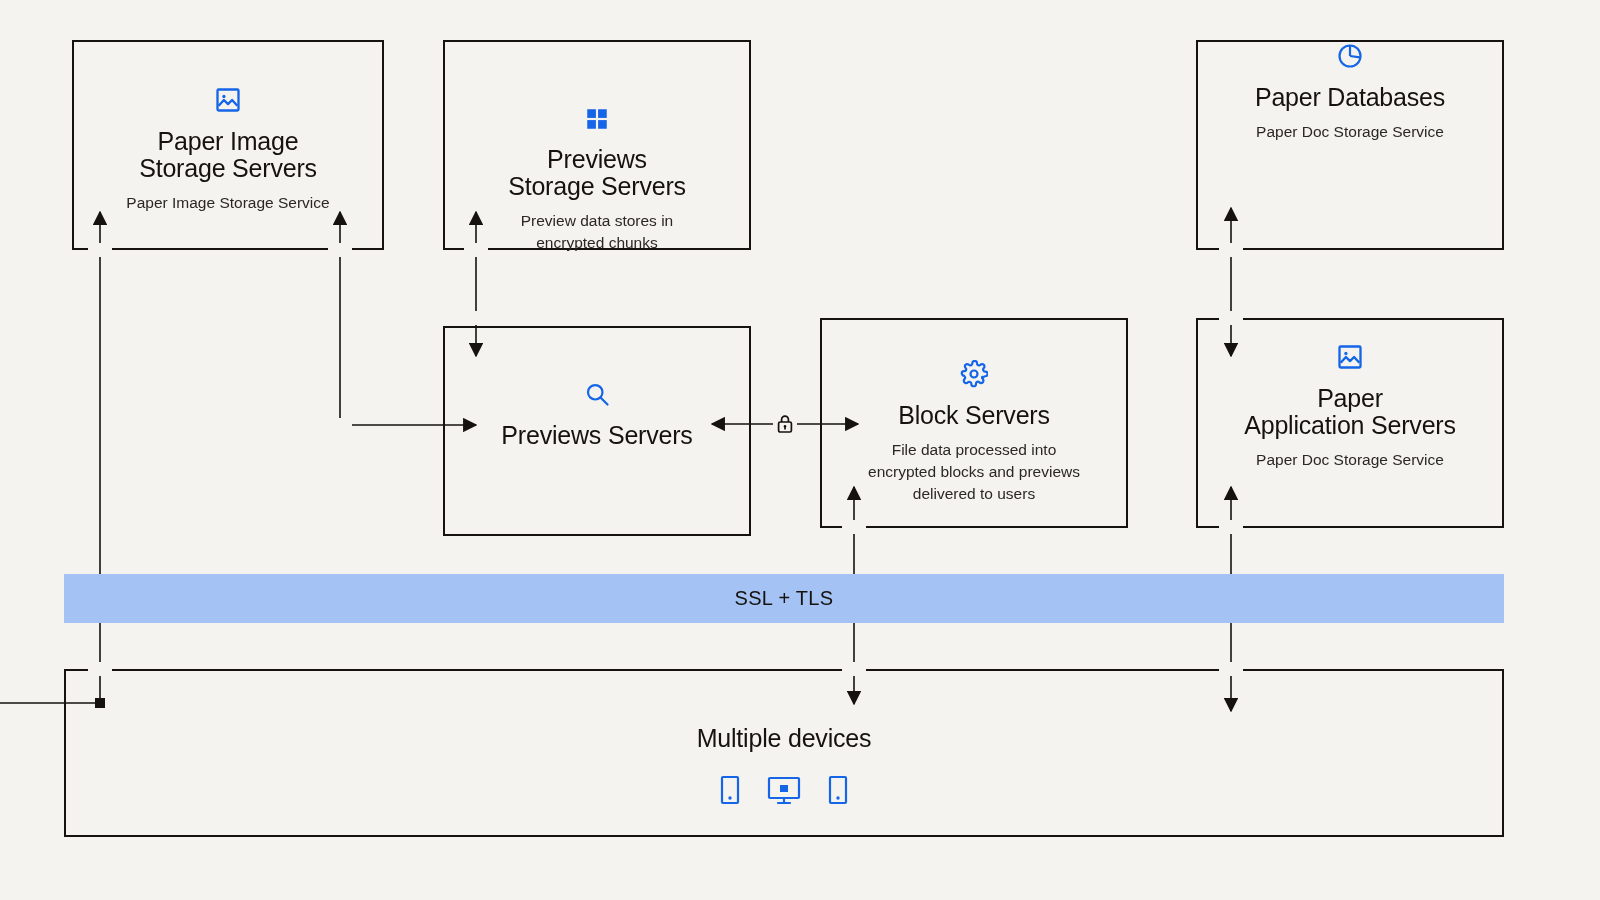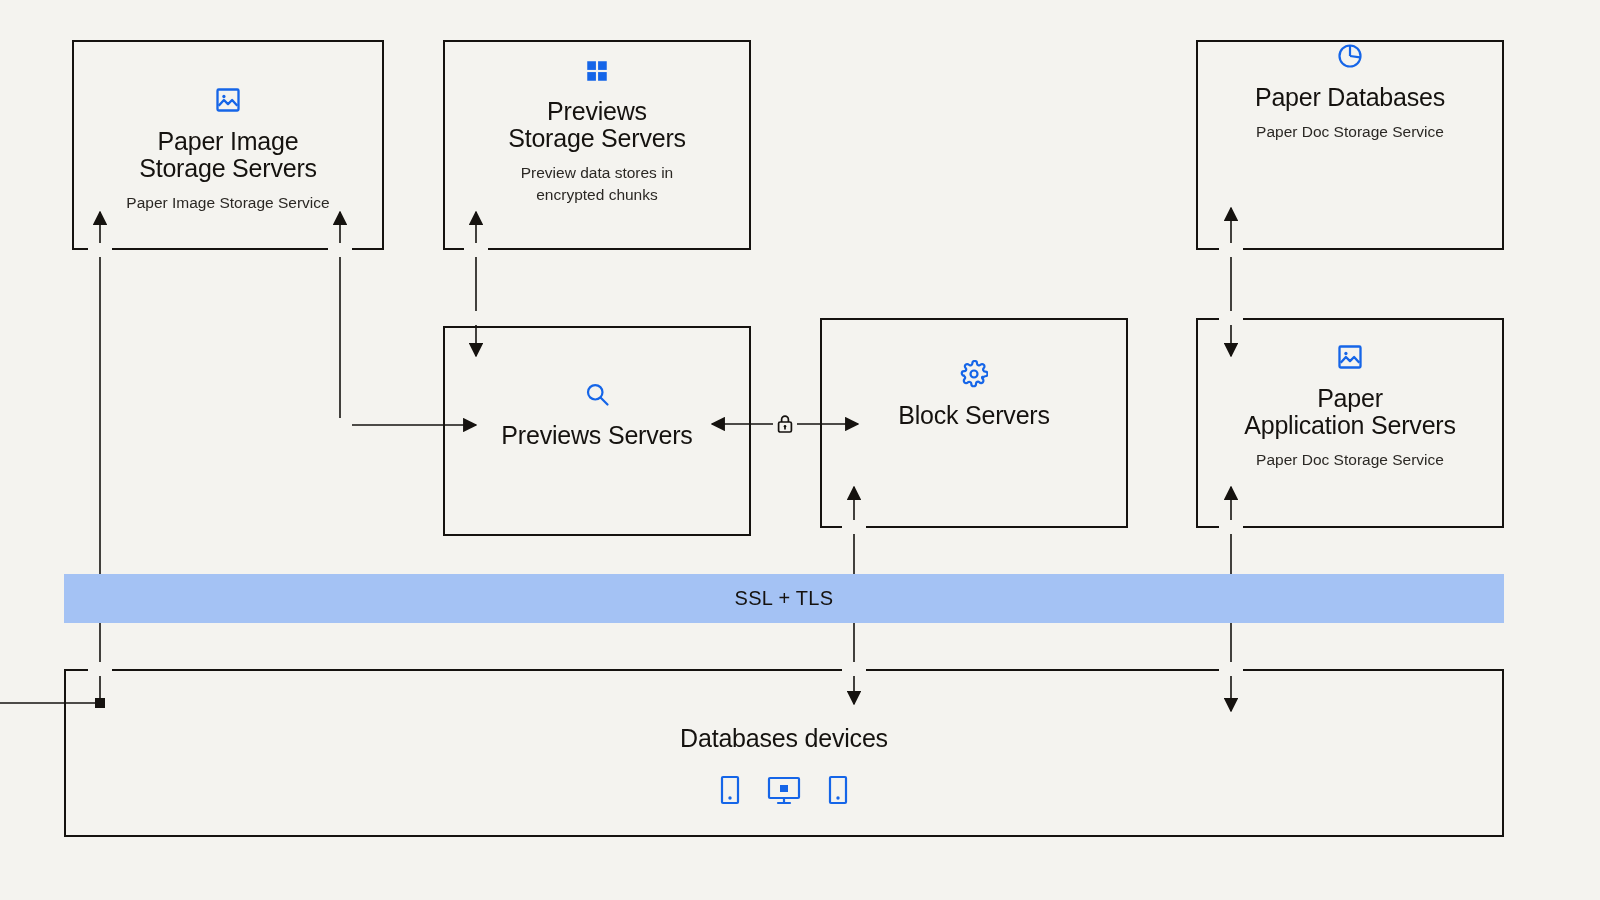--- a/index.html
+++ b/index.html
@@ -138,21 +138,21 @@
         <rect x="3" y="3" width="18" height="18" rx="1"></rect>
         <circle cx="8.5" cy="9" r="1.4" fill="#1565e8" stroke="none"></circle>
         <path d="M4 17l4.5-5 3.5 3.5L15.5 12 20 17" stroke-linejoin="round"></path>
       </svg>
     </span>
     <div class="title">Paper Image
 Storage Servers</div>
     <div class="sub">Paper Image Storage Service</div>
   </div>
 
-  <div class="box" style="left:443px; top:40px; width:308px; height:210px; padding-top:16px;">
+  <div class="box" style="left:443px; top:40px; width:308px; height:210px; padding-top:64px;">
     <span class="icon">
       <svg width="26" height="26" viewBox="0 0 24 24">
         <rect x="3" y="3" width="8" height="8" fill="#1565e8"></rect>
         <rect x="13" y="3" width="8" height="8" fill="#1565e8"></rect>
         <rect x="3" y="13" width="8" height="8" fill="#1565e8"></rect>
         <rect x="13" y="13" width="8" height="8" fill="#1565e8"></rect>
       </svg>
     </span>
     <div class="title">Previews
 Storage Servers</div>
@@ -183,20 +183,23 @@
   </div>
 
   <div class="box" style="left:820px; top:318px; width:308px; height:210px; padding-top:40px;align-items:center;">
     <span class="icon">
       <svg width="28" height="28" viewBox="0 0 24 24" fill="none" stroke="#1565e8" stroke-width="1.9" stroke-linejoin="round">
         <circle cx="12" cy="12" r="3"></circle>
         <path d="M19.1 14.4a1.7 1.7 0 0 0 .34 1.87l.06.06a2 2 0 1 1-2.83 2.83l-.06-.06a1.7 1.7 0 0 0-1.87-.34 1.7 1.7 0 0 0-1.03 1.56V20.5a2 2 0 1 1-4 0v-.1a1.7 1.7 0 0 0-1.1-1.55 1.7 1.7 0 0 0-1.87.34l-.06.06a2 2 0 1 1-2.83-2.83l.06-.06a1.7 1.7 0 0 0 .34-1.87 1.7 1.7 0 0 0-1.56-1.03H3.5a2 2 0 1 1 0-4h.1A1.7 1.7 0 0 0 5.15 8.8a1.7 1.7 0 0 0-.34-1.87l-.06-.06A2 2 0 1 1 7.58 4.04l.06.06a1.7 1.7 0 0 0 1.87.34h.08A1.7 1.7 0 0 0 10.6 2.88V2.8a2 2 0 1 1 4 0v.1a1.7 1.7 0 0 0 1.03 1.56 1.7 1.7 0 0 0 1.87-.34l.06-.06a2 2 0 1 1 2.83 2.83l-.06.06a1.7 1.7 0 0 0-.34 1.87v.08a1.7 1.7 0 0 0 1.56 1.03h.08a2 2 0 1 1 0 4h-.1a1.7 1.7 0 0 0-1.53 1.03z"></path>
       </svg>
     </span>
     <div class="title">Block Servers</div>
+    <div class="sub">File data processed into
+encrypted blocks and  previews
+delivered to users</div>
   </div>
 
   <div class="box" style="left:1196px; top:318px; width:308px; height:210px; padding-top:23px;">
     <span class="icon">
       <svg width="28" height="28" viewBox="0 0 24 24" fill="none" stroke="#1565e8" stroke-width="2">
         <rect x="3" y="3" width="18" height="18" rx="1"></rect>
         <circle cx="8.5" cy="9" r="1.4" fill="#1565e8" stroke="none"></circle>
         <path d="M4 17l4.5-5 3.5 3.5L15.5 12 20 17" stroke-linejoin="round"></path>
       </svg>
     </span>
@@ -213,21 +216,21 @@
       <circle cx="9" cy="12.3" r="1.25" fill="#15120f" stroke="none"></circle>
       <path d="M9 12.8 V14.8" stroke-linecap="round"></path>
     </svg>
   </div>
 
   <div id="ssl-band">
     <span class="ssl-label">SSL + TLS</span>
   </div>
 
   <div id="devices-box">
-    <div class="dev-title">Databases devices</div>
+    <div class="dev-title">Multiple devices</div>
     <div class="dev-icons">
       <span>
         <svg width="22" height="30" viewBox="0 0 22 30" fill="none" stroke="#1565e8" stroke-width="2.2">
           <rect x="3" y="2" width="16" height="26" rx="1"></rect>
           <circle cx="11" cy="23" r="1.7" fill="#1565e8" stroke="none"></circle>
         </svg>
       </span>
       <span>
         <svg width="34" height="30" viewBox="0 0 34 30" fill="none" stroke="#1565e8" stroke-width="2.2">
           <rect x="2" y="3" width="30" height="20" rx="1"></rect>

